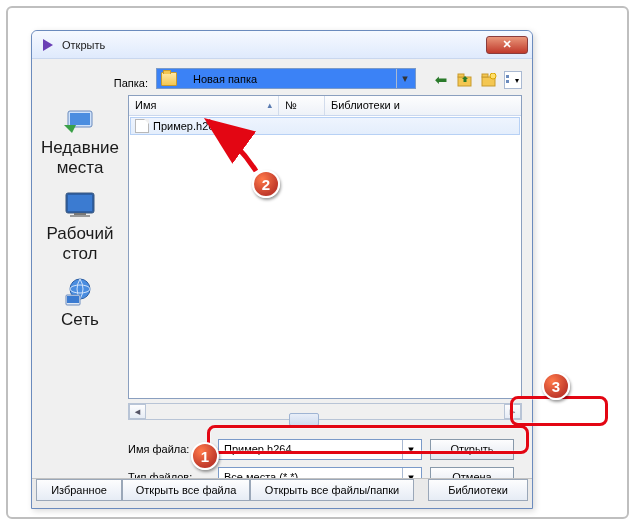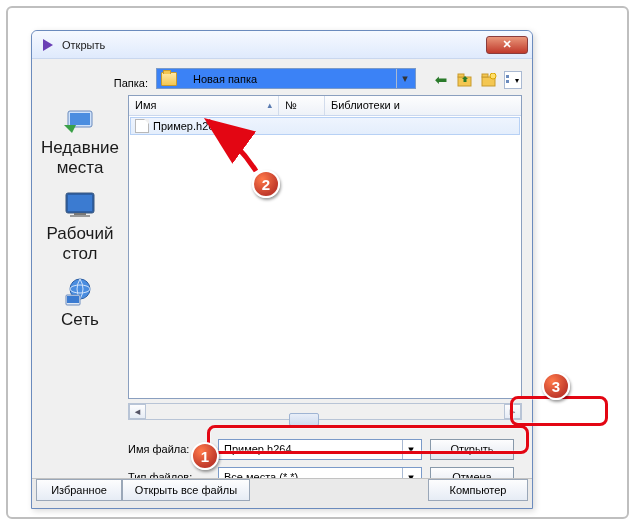--- a/index.html
+++ b/index.html
@@ -325,25 +325,28 @@
               <span>Отмена</span>
             </div>
       </div>
     </div>
 
     <div class="bottom-buttons">
       <div class="bbtn" style="width:86px">
             <span>Избранное</span>
           </div>
       <div class="bbtn" style="width:128px">
-            <span>Открыть все файлы</span>
+            <span>Открыть все файла</span>
+          </div>
+      <div class="bbtn" style="width:164px">
+            <span>Открыть все файлы/папки</span>
           </div>
       <div style="flex:1"></div>
       <div class="bbtn" style="width:100px">
-            <span>Компьютер</span>
+            <span>Библиотеки</span>
           </div>
     </div>
 
   </div>
 </div>
 </div>
 
 <div class="callout" style="left:0;top:0;width:635px;height:528px;">
 
   <div class="ring" style="left:207px;top:425px;width:322px;height:29px;"></div>

